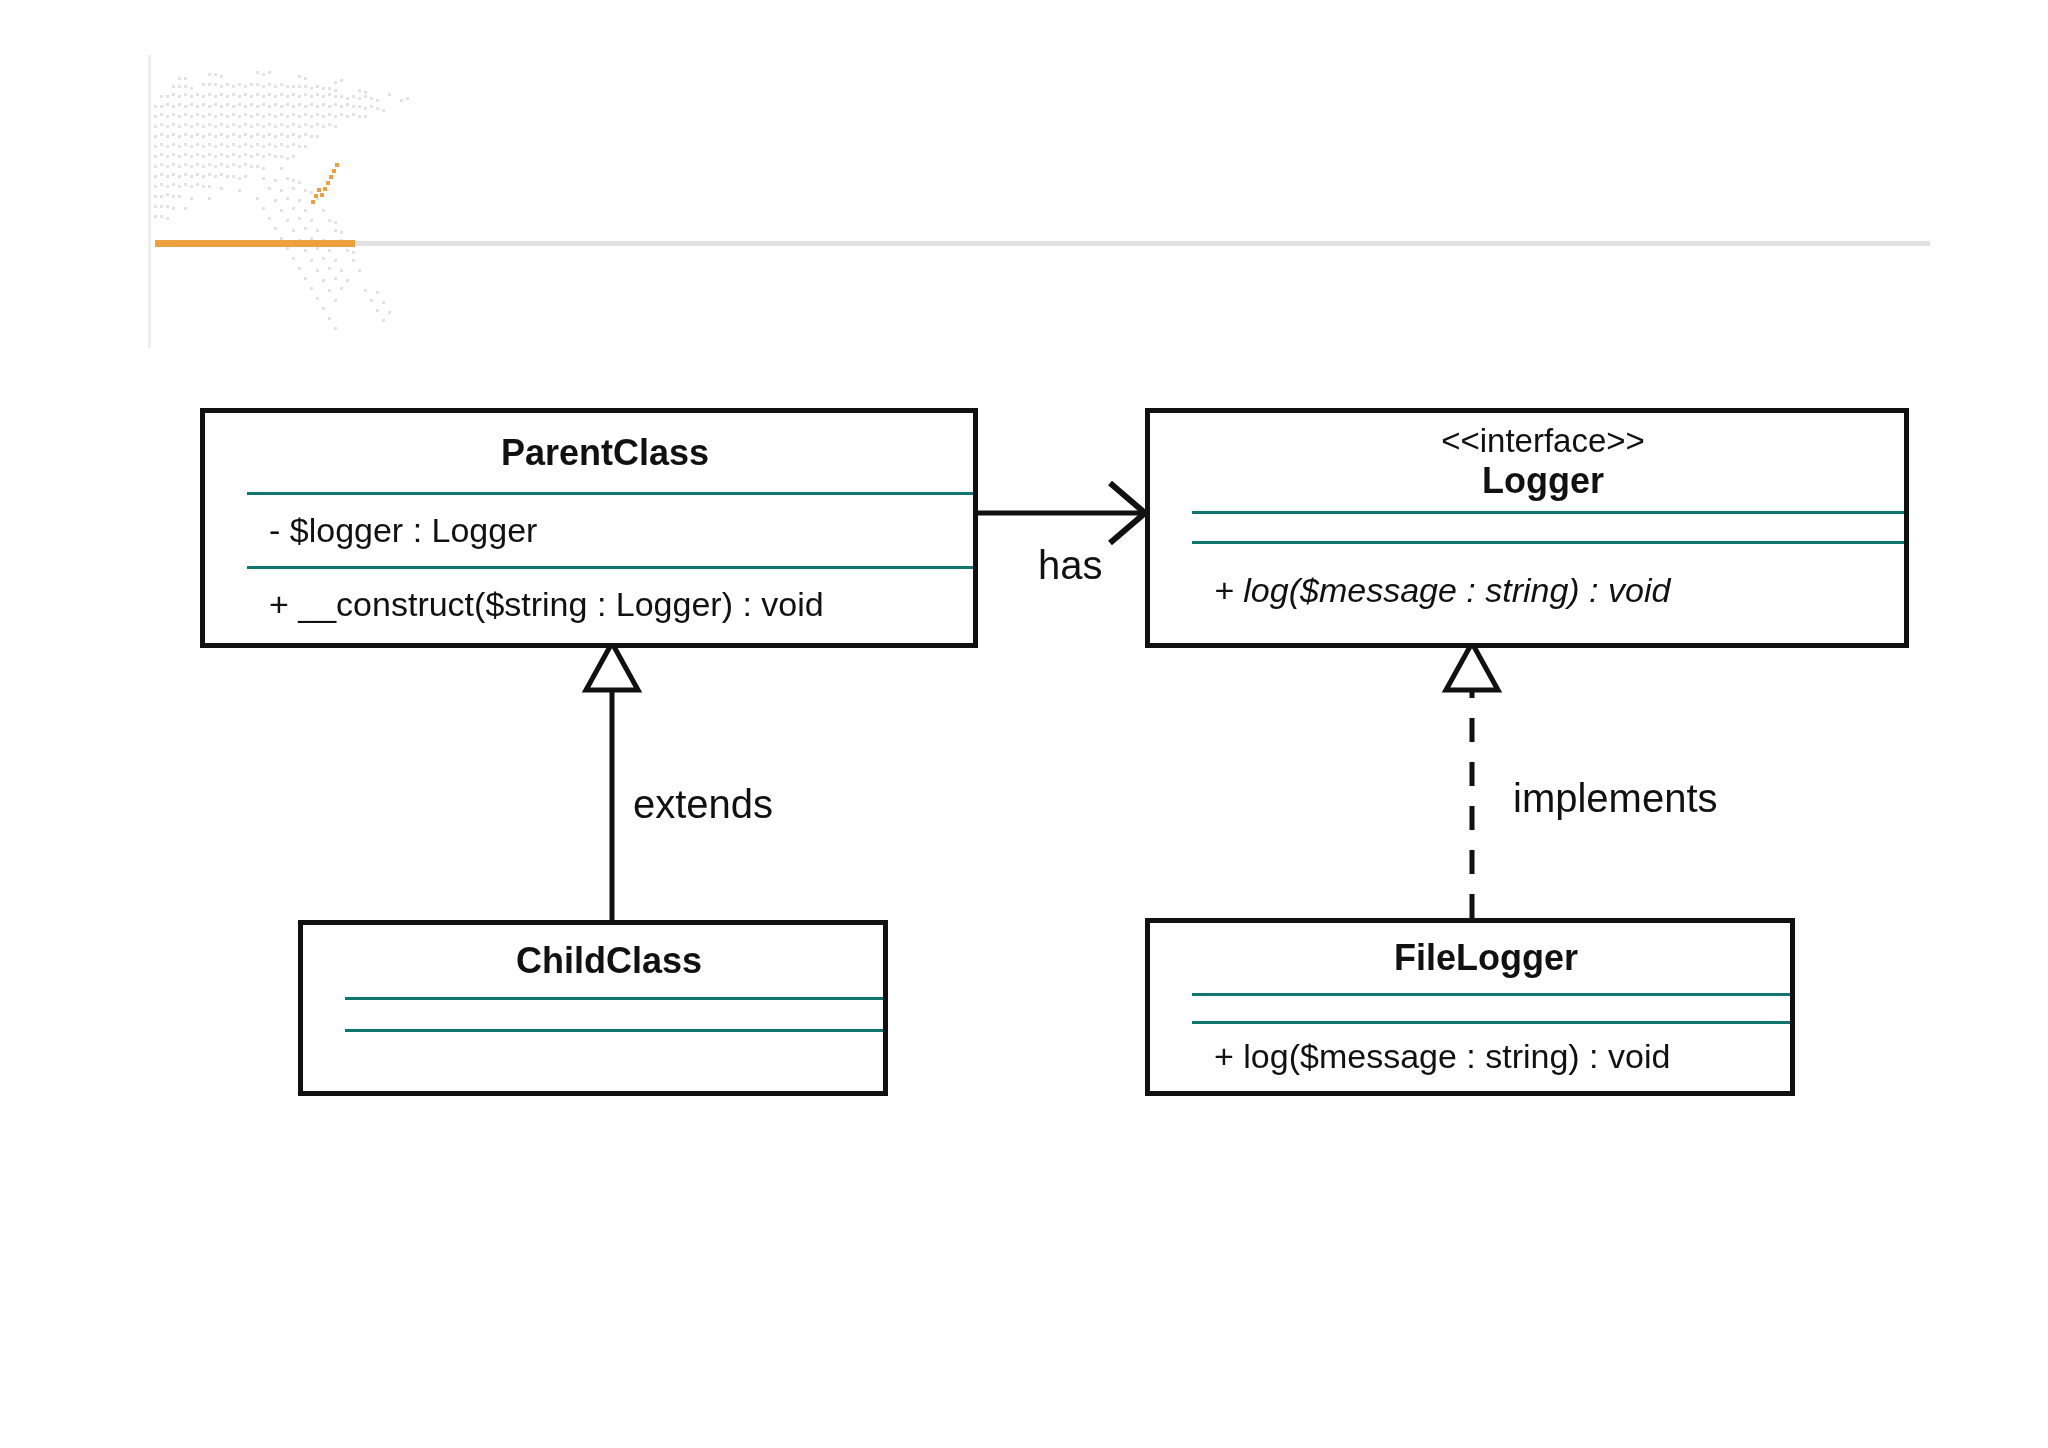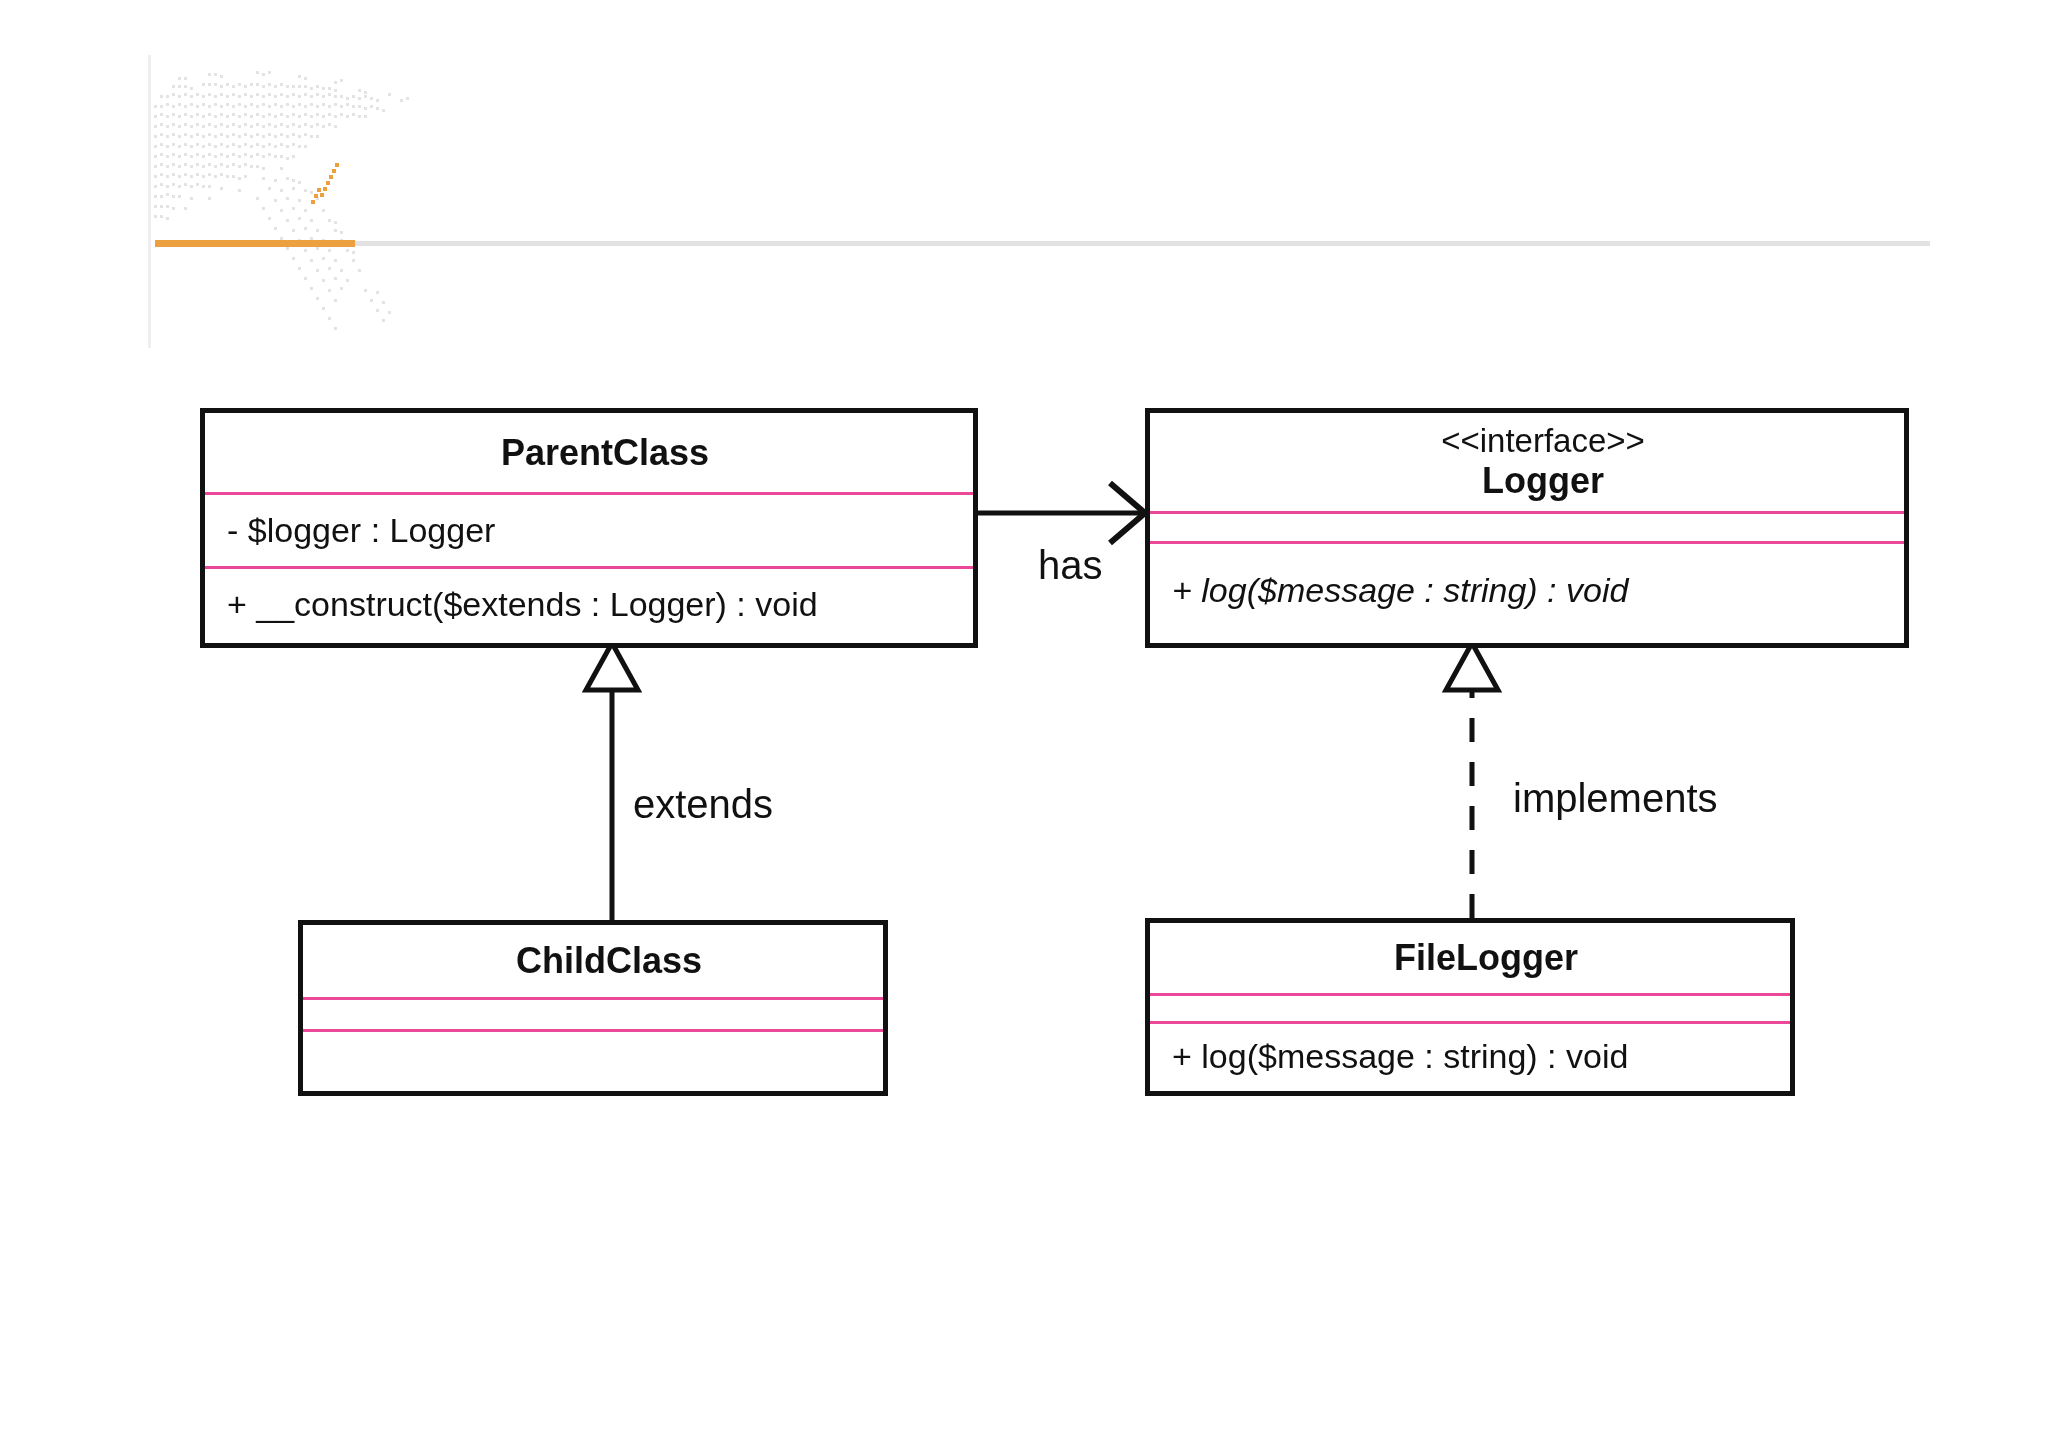--- a/index.html
+++ b/index.html
@@ -83,21 +83,22 @@
     background: #ffffff;
   }
   .uml-compartment {
     box-sizing: border-box;
     background: #ffffff;
     display: flex;
     align-items: center;
     position: relative;
   }
   .uml-compartment + .uml-compartment {
-    border-top: 3px solid #ec4899;
+    border-top: 3px solid #0f766e;
+    margin-left: 42px;
   }
   .uml-name-compartment {
     justify-content: center;
     flex-direction: column;
     text-align: left;
     padding-left: 32px;
   }
   .uml-class-name {
     font-size: 36px;
     font-weight: bold;
@@ -616,21 +617,21 @@
   </svg>
 
   <div class="uml-class-box" id="box-parentclass">
     <div class="uml-compartment uml-name-compartment c-name">
       <span class="uml-class-name">ParentClass</span>
     </div>
     <div class="uml-compartment c-attrs">
       <span class="uml-member">- $logger : Logger</span>
     </div>
     <div class="uml-compartment c-ops">
-      <span class="uml-member">+ __construct($extends : Logger) : void</span>
+      <span class="uml-member">+ __construct($string : Logger) : void</span>
     </div>
   </div>
 
   <div class="uml-class-box" id="box-logger">
     <div class="uml-compartment uml-name-compartment c-name">
       <span class="uml-stereotype">&lt;&lt;interface&gt;&gt;</span>
       <span class="uml-class-name">Logger</span>
     </div>
     <div class="uml-compartment c-attrs"></div>
     <div class="uml-compartment c-ops">

